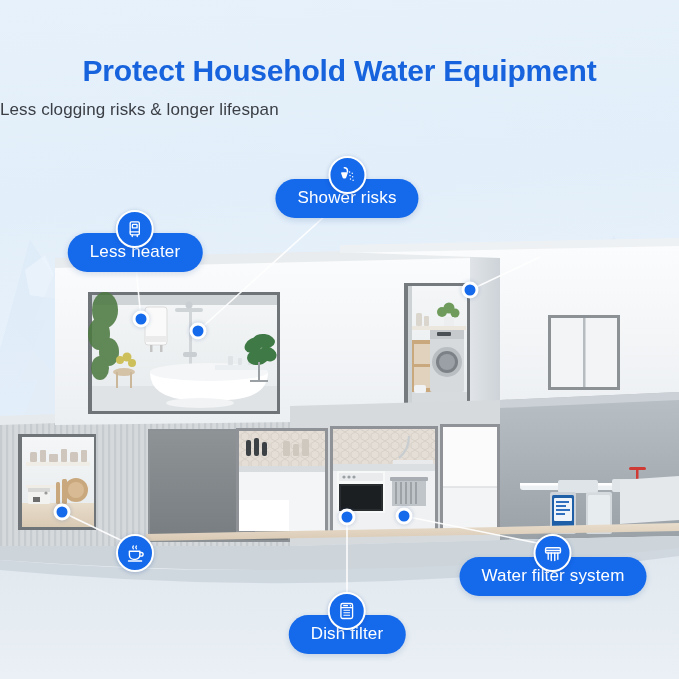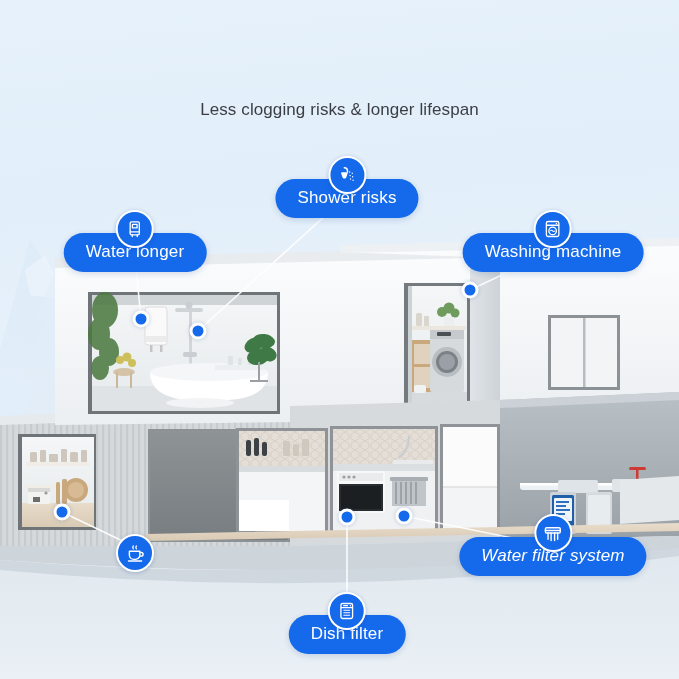--- a/index.html
+++ b/index.html
@@ -24,21 +24,21 @@
   
   .title {
     position: absolute; top: 54px; left: 0; width: 100%;
     text-align: center;
     font-size: 30px; font-weight: 700; letter-spacing: -.2px;
     color: #1763dd;
     z-index: 40;
   }
   .subtitle {
     position: absolute; top: 100px; left: 0; width: 100%;
-    text-align: center;
+    text-align: left;
     font-size: 17px; font-weight: 400; letter-spacing: .1px;
     color: #3b3f45;
     z-index: 40;
   }
 
   
   #house { position: absolute; inset: 0; z-index: 5; }
   #house svg { display: block; width: 679px; height: 679px; }
 
   
@@ -76,21 +76,21 @@
     white-space: nowrap;
     text-align: center;
     position: relative; z-index: 1;
     box-shadow: 0 2px 6px rgba(20,70,150,.18);
   }
   
   #lg-shower        { left: 347px; top: 156px; }
   #lg-heater        { left: 135px; top: 210px; }
   #lg-washer        { left: 553px; top: 210px; }
   #lg-coffee        { left: 135px; top: 534px; }
-  #lg-filter        { left: 553px; top: 514px; font-style: italic; }
+  #lg-filter        { left: 553px; top: 534px; }
   #lg-dish          { left: 347px; top: 592px; }
 </style>
 </head>
 <body>
 
 <div id="stage">
 
   <div class="bg-layer">
     <div class="mtn" style="left:-30px; top:120px; width:300px; height:340px;">
       <svg width="300" height="340" viewBox="0 0 300 340">
@@ -105,20 +105,21 @@
         <rect x="64" y="198" width="12" height="26" fill="#dbe8f5"></rect>
       </svg>
     </div>
     <div class="mtn" style="right:-20px; top:150px; width:260px; height:300px; opacity:.35;">
       <svg width="260" height="300" viewBox="0 0 260 300">
         <path d="M0 300 L70 110 L120 185 L175 85 L230 210 L260 160 L260 300 Z" fill="#d8e8f6"></path>
       </svg>
     </div>
   </div>
 
+  <div class="title">Protect Household Water Equipment</div>
   <div class="subtitle">Less clogging risks &amp; longer lifespan</div>
 
   <div id="house">
     <svg viewBox="0 0 679 679" xmlns="http://www.w3.org/2000/svg">
       <defs>
         <linearGradient id="wallLight" x1="0" y1="0" x2="0" y2="1">
           <stop offset="0%" stop-color="#fbfcfd"></stop>
           <stop offset="100%" stop-color="#eceff2"></stop>
         </linearGradient>
         <linearGradient id="wallSide" x1="0" y1="0" x2="1" y2="0">
@@ -406,35 +407,23 @@
   <div class="label-group" id="lg-heater">
     <div class="badge">
       <svg width="20" height="20" viewBox="0 0 24 24" fill="none" stroke="#fff" stroke-width="1.6" stroke-linecap="round" stroke-linejoin="round">
         <rect x="6.5" y="3.5" width="11" height="15.5" rx="1.6"></rect>
         <line x1="6.5" y1="15.5" x2="17.5" y2="15.5"></line>
         <rect x="9.2" y="6.5" width="5.6" height="4.2" rx="0.6"></rect>
         <line x1="9" y1="19" x2="9" y2="21"></line>
         <line x1="15" y1="19" x2="15" y2="21"></line>
       </svg>
     </div>
-    <div class="pill">Water longer</div>
-  </div>
-
-  <div class="label-group" id="lg-washer">
-    <div class="badge">
-      <svg width="20" height="20" viewBox="0 0 24 24" fill="none" stroke="#fff" stroke-width="1.6" stroke-linejoin="round">
-        <rect x="4.5" y="3" width="15" height="18" rx="2"></rect>
-        <line x1="4.5" y1="7.5" x2="19.5" y2="7.5"></line>
-        <circle cx="12" cy="14.3" r="4.5"></circle>
-        <path d="M9.3 14.3 q1.35 -1.5 2.7 0 t2.7 0" stroke-width="1.3"></path>
-        <circle cx="16.6" cy="5.3" r="0.9" fill="#fff" stroke="none"></circle>
-      </svg>
-    </div>
-    <div class="pill">Washing machine</div>
-  </div>
+    <div class="pill">Less heater</div>
+  </div>
+
 
   <div class="label-group" id="lg-coffee">
     <div class="badge">
       <svg width="21" height="21" viewBox="0 0 24 24" fill="none" stroke="#fff" stroke-width="1.6" stroke-linecap="round" stroke-linejoin="round">
         <path d="M5 9.5 h12 v4.2 a5 5 0 0 1 -5 5 h-2 a5 5 0 0 1 -5 -5 z"></path>
         <path d="M17 10.8 h1.6 a2.1 2.1 0 0 1 0 4.2 H17"></path>
         <line x1="4" y1="20.5" x2="19" y2="20.5"></line>
         <path d="M9.5 3.4 q-1.4 1.6 0 3.2" stroke-width="1.4"></path>
         <path d="M13 3.4 q-1.4 1.6 0 3.2" stroke-width="1.4"></path>
       </svg>

